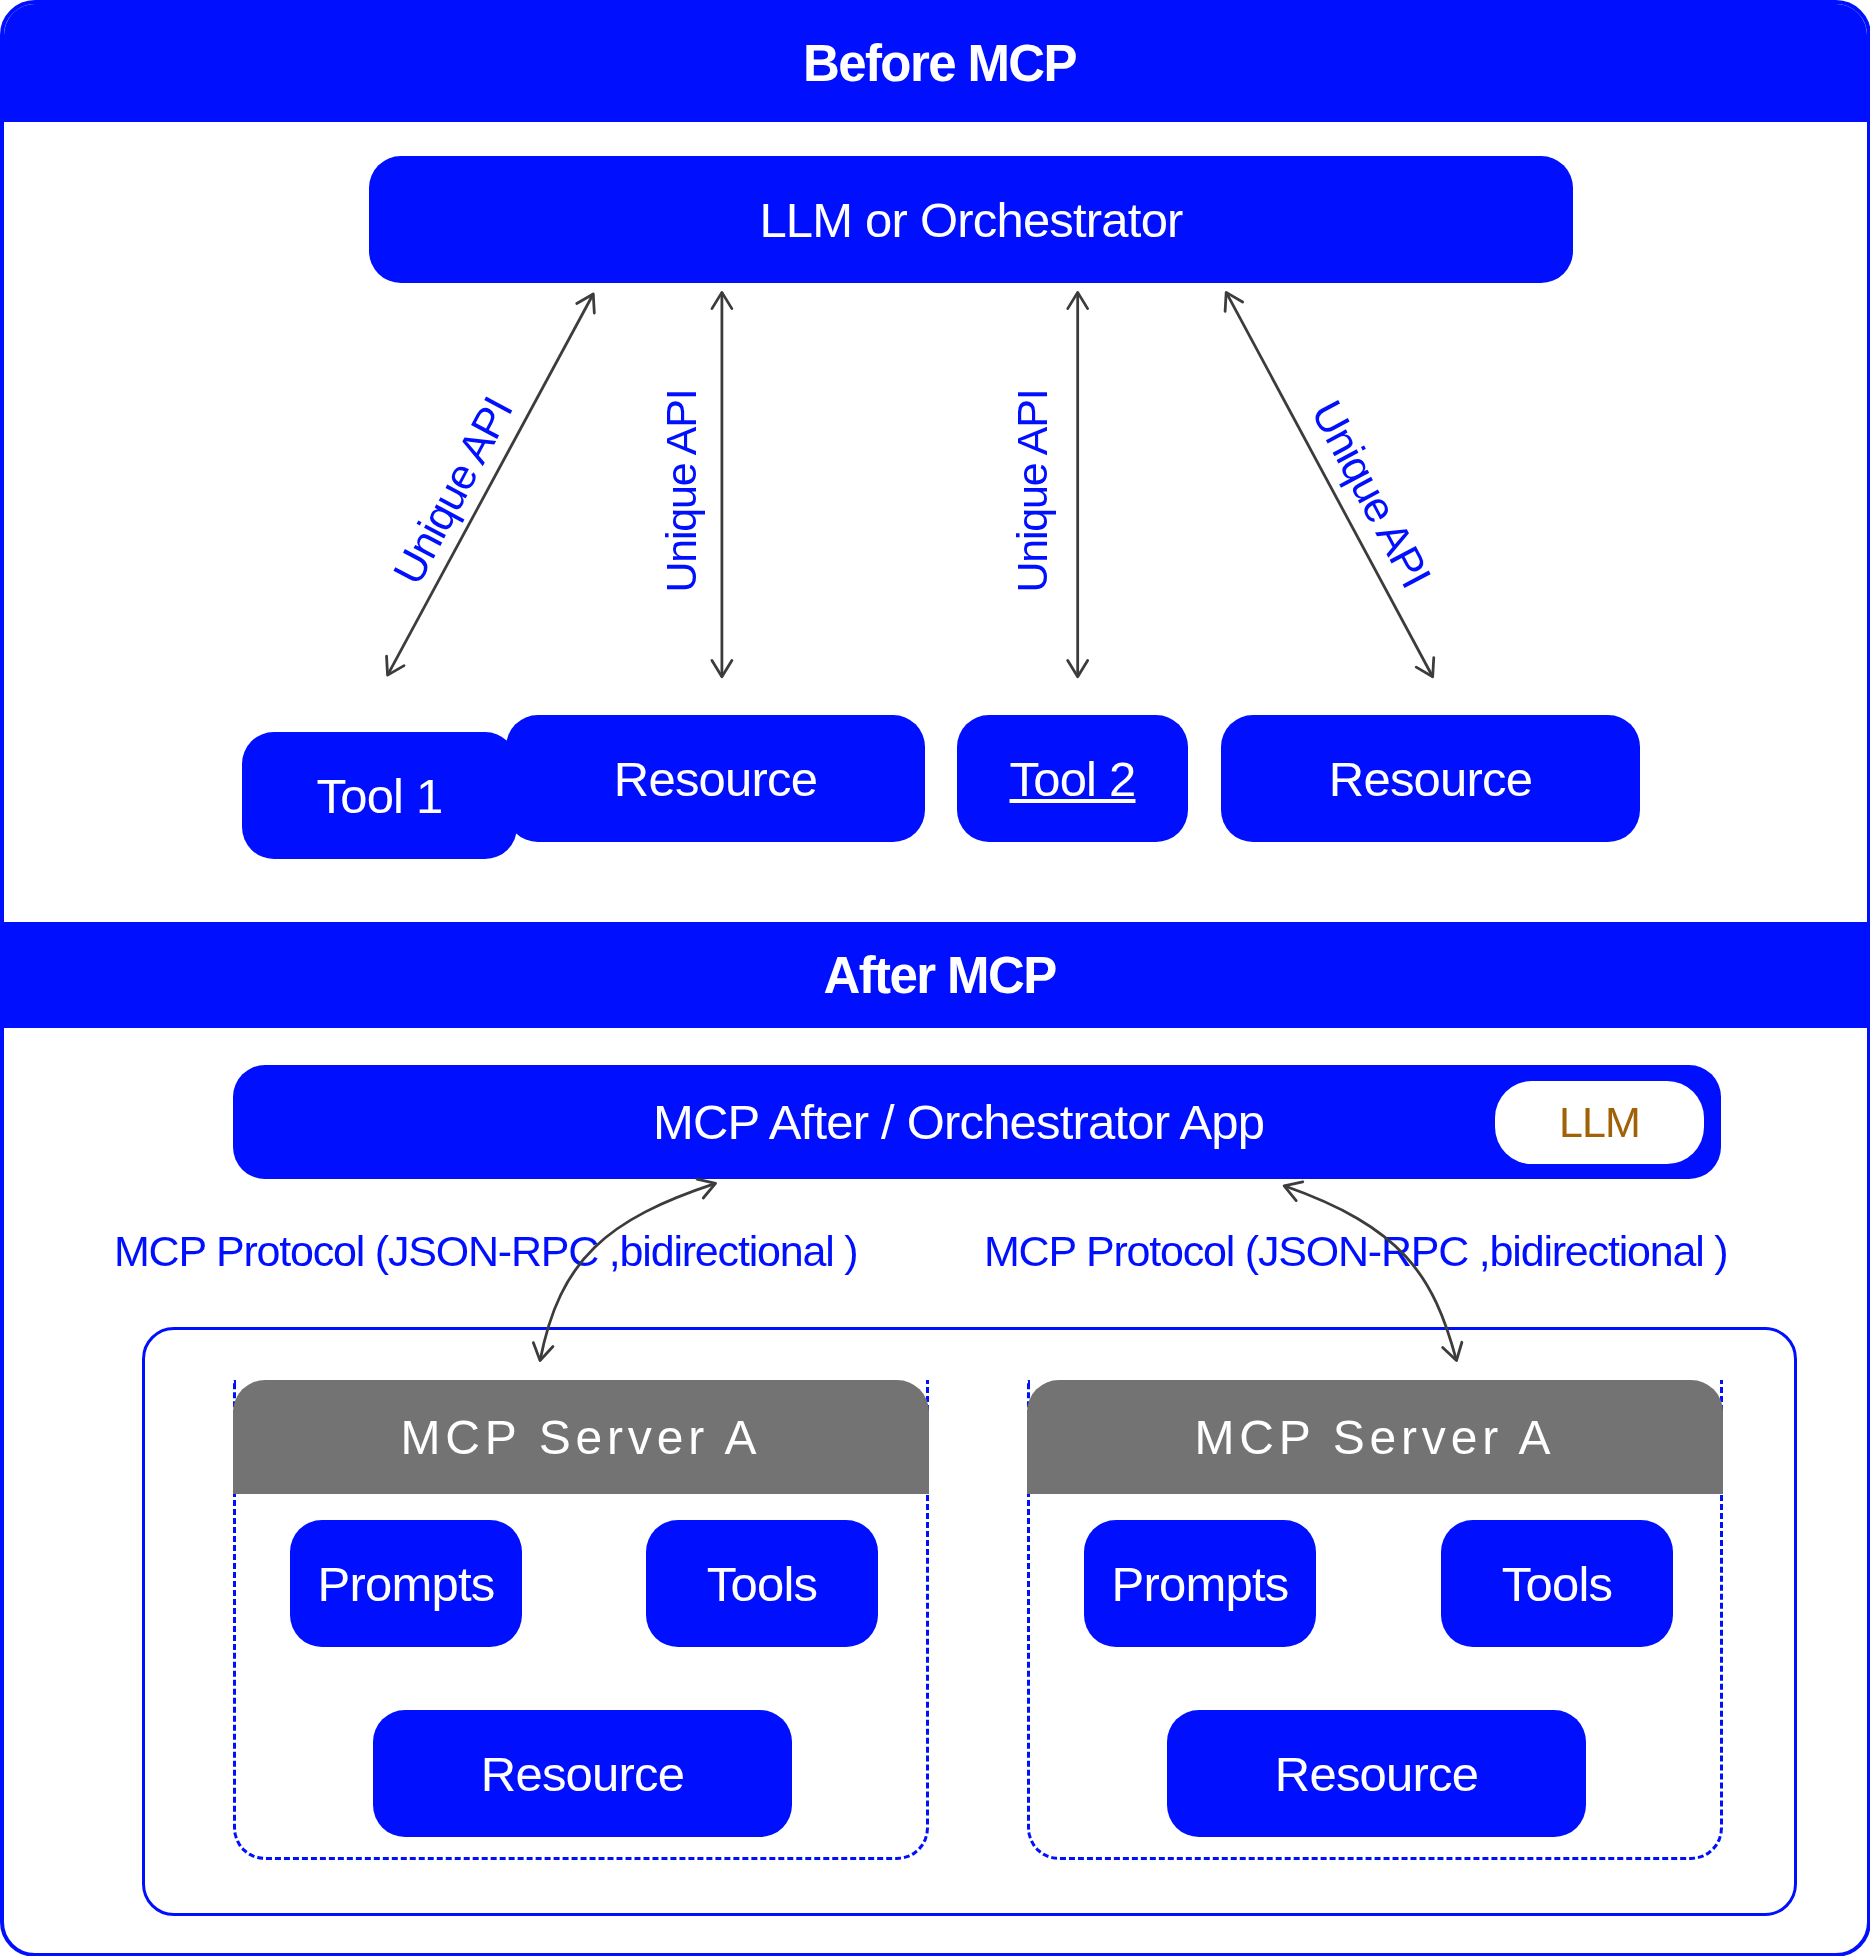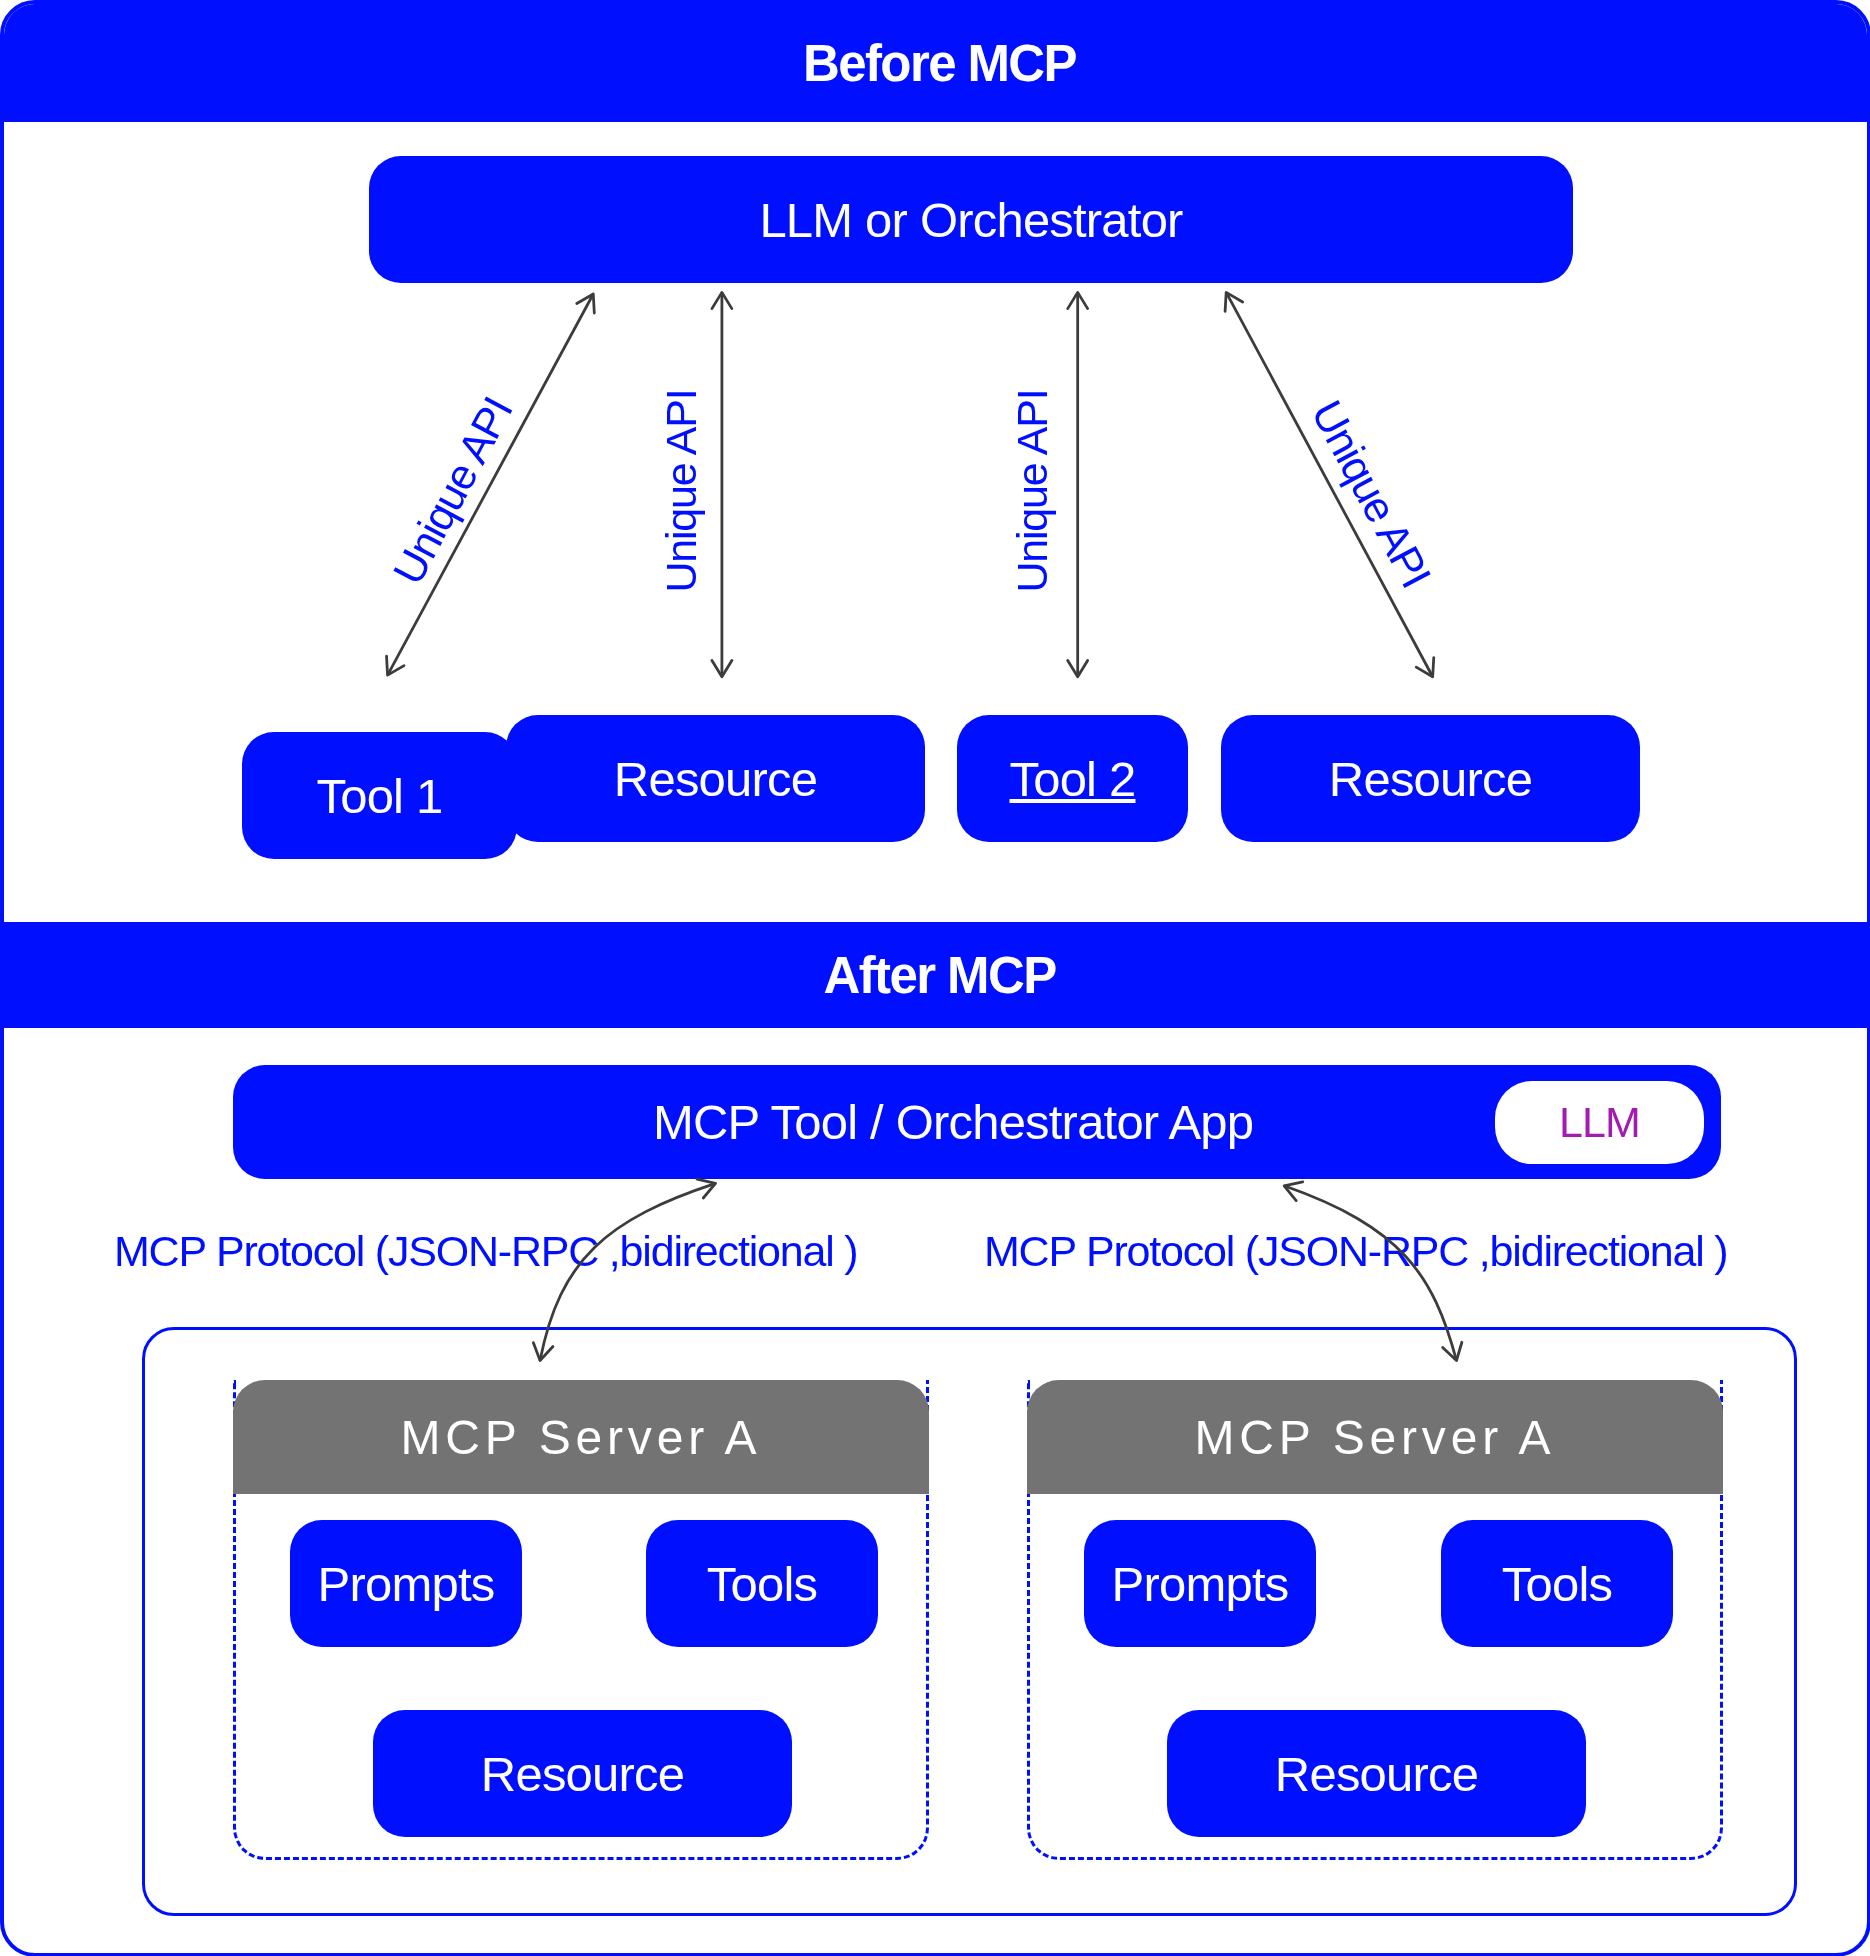--- a/index.html
+++ b/index.html
@@ -26,21 +26,21 @@
   }
   .server {
     position: absolute; width: 696px; height: 480px;
     border: 3.2px dashed #0010ff; border-top: none; border-radius: 0 0 32px 32px;
   }
   .server-head {
     position: absolute; background: #737373; color: #fff; font-size: 48px; letter-spacing: 4.8px;
     display: flex; align-items: center; justify-content: center; border-radius: 32px 32px 0 0;
   }
   .llm-pill {
-    position: absolute; background: #fff; color: #a21caf; font-size: 43px; border-radius: 37px;
+    position: absolute; background: #fff; color: #a16207; font-size: 43px; border-radius: 37px;
     display: flex; align-items: center; justify-content: center; letter-spacing: -0.8px;
   }
   svg.arrows { position: absolute; left: 0; top: 0; width: 1871px; height: 1957px; pointer-events: none; }
 </style>
 </head>
 <body>
 
 <div class="frame">
 
   <div class="bar" style="top:0;height:118px;">
@@ -67,21 +67,21 @@
   <div class="label-blue" style="left:449px;top:487px;transform:translate(-50%,-50%) rotate(-62deg);">Unique API</div>
   <div class="label-blue" style="left:677px;top:487px;transform:translate(-50%,-50%) rotate(-90deg);">Unique API</div>
   <div class="label-blue" style="left:1028px;top:487px;transform:translate(-50%,-50%) rotate(-90deg);">Unique API</div>
   <div class="label-blue" style="left:1367px;top:490px;transform:translate(-50%,-50%) rotate(62deg);">Unique API</div>
 
   <div class="bar" style="top:918px;height:106px;">
     <span>After MCP</span>
   </div>
 
   <div class="box" style="left:229px;top:1061px;width:1488px;height:114px;justify-content:flex-start;">
-    <span style="position:absolute;left:420px;">MCP Tool / Orchestrator App</span>
+    <span style="position:absolute;left:420px;">MCP After / Orchestrator App</span>
     <div class="llm-pill" style="left:1262px;top:16px;width:209px;height:83px;">
       <span>LLM</span>
     </div>
   </div>
 
   <div class="label-blue" style="left:110px;top:1223px;">MCP Protocol (JSON-RPC ,bidirectional )</div>
   <div class="label-blue" style="left:980px;top:1223px;">MCP Protocol (JSON-RPC ,bidirectional )</div>
 
   <div class="outer-container"></div>
 

